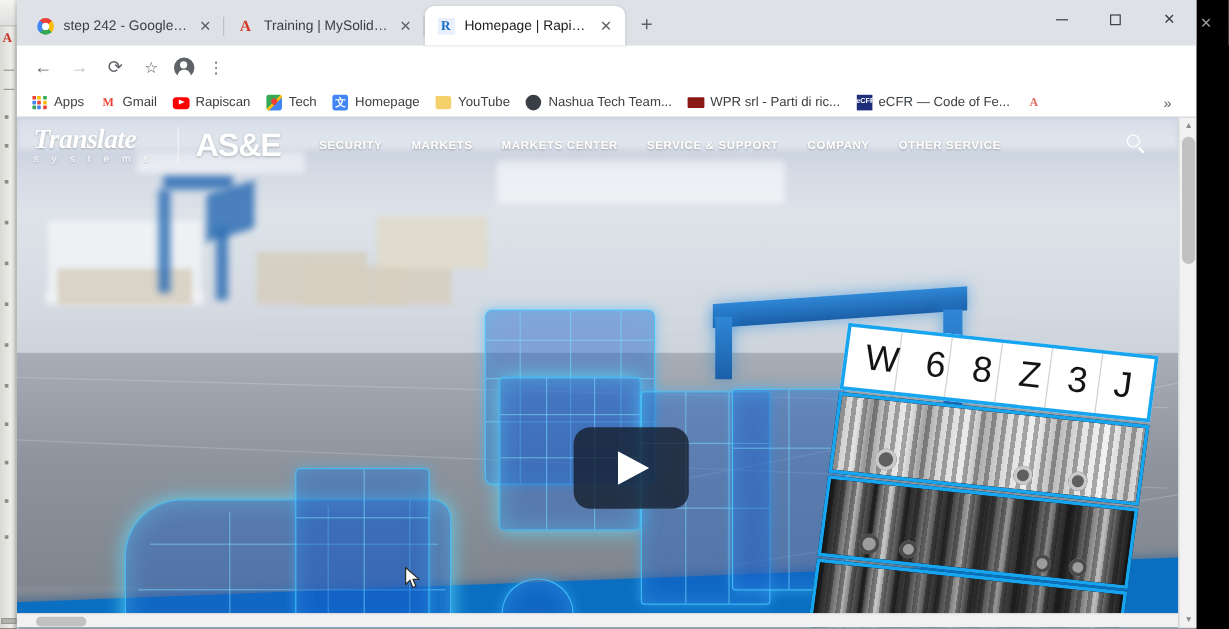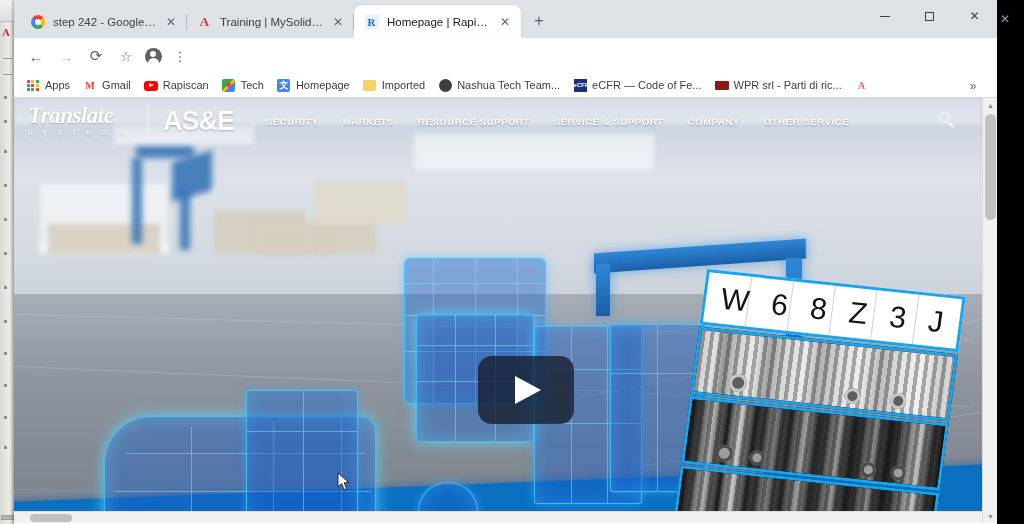--- a/index.html
+++ b/index.html
@@ -752,43 +752,43 @@
         <span class="bico">
             <span class="ic-translate">文</span>
           </span>
         <span>Homepage</span>
       </div>
 
       <div class="bm">
         <span class="bico">
             <span class="ic-folder"></span>
           </span>
-        <span>Imported</span>
+        <span>YouTube</span>
       </div>
 
 
       <div class="bm">
         <span class="bico">
             <span class="ic-nashua"></span>
           </span>
         <span>Nashua Tech Team...</span>
       </div>
 
       <div class="bm">
         <span class="bico">
-            <span class="ic-ecfr">eCFR</span>
-          </span>
-        <span>eCFR — Code of Fe...</span>
+            <span class="ic-wpr"></span>
+          </span>
+        <span>WPR srl - Parti di ric...</span>
       </div>
 
       <div class="bm">
         <span class="bico">
-            <span class="ic-wpr"></span>
-          </span>
-        <span>WPR srl - Parti di ric...</span>
+            <span class="ic-ecfr">eCFR</span>
+          </span>
+        <span>eCFR — Code of Fe...</span>
       </div>
 
       <div class="bm">
         <span class="bico ic-pdf">A</span>
 
       </div>
 
       <div class="bm-overflow">»</div>
     </div>
 
@@ -913,21 +913,21 @@
           <div>
             <div class="logo-rap">Translate</div>
             <div class="logo-sys">s y s t e m s</div>
           </div>
           <div class="logo-div"></div>
           <div class="logo-ase">AS&amp;E</div>
 
           <div class="navmenu">
             <div class="navitem">SECURITY</div>
             <div class="navitem">MARKETS</div>
-            <div class="navitem">RESOURCE SUPPORT</div>
+            <div class="navitem">MARKETS CENTER</div>
             <div class="navitem">SERVICE &amp; SUPPORT</div>
             <div class="navitem">COMPANY</div>
             <div class="navitem">OTHER SERVICE</div>
           </div>
 
           <div class="searchicon">
             <span class="circ"></span>
               <span class="hand"></span>
           </div>
         </div>

